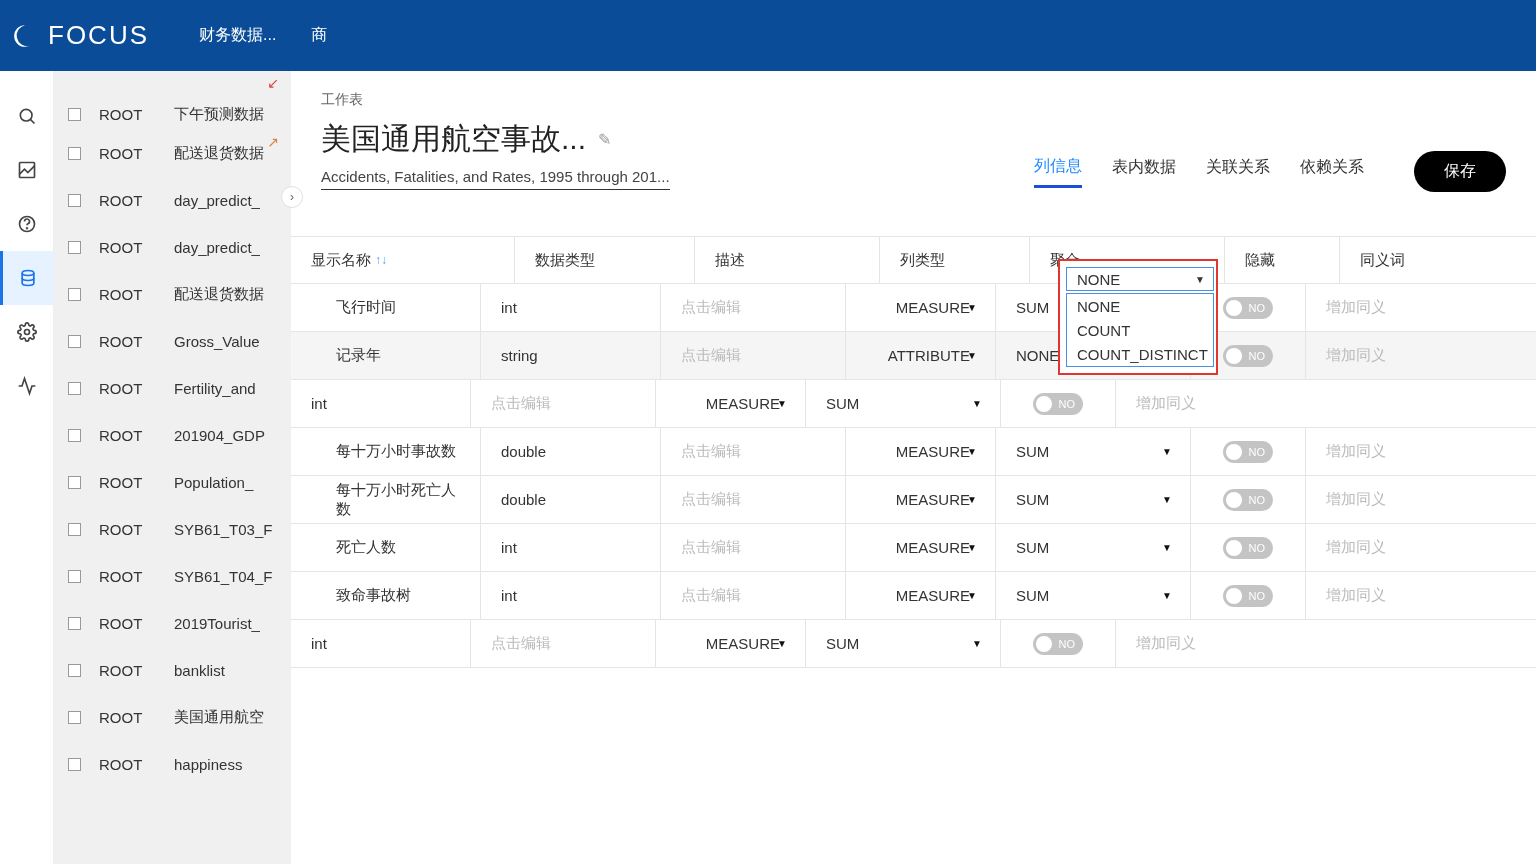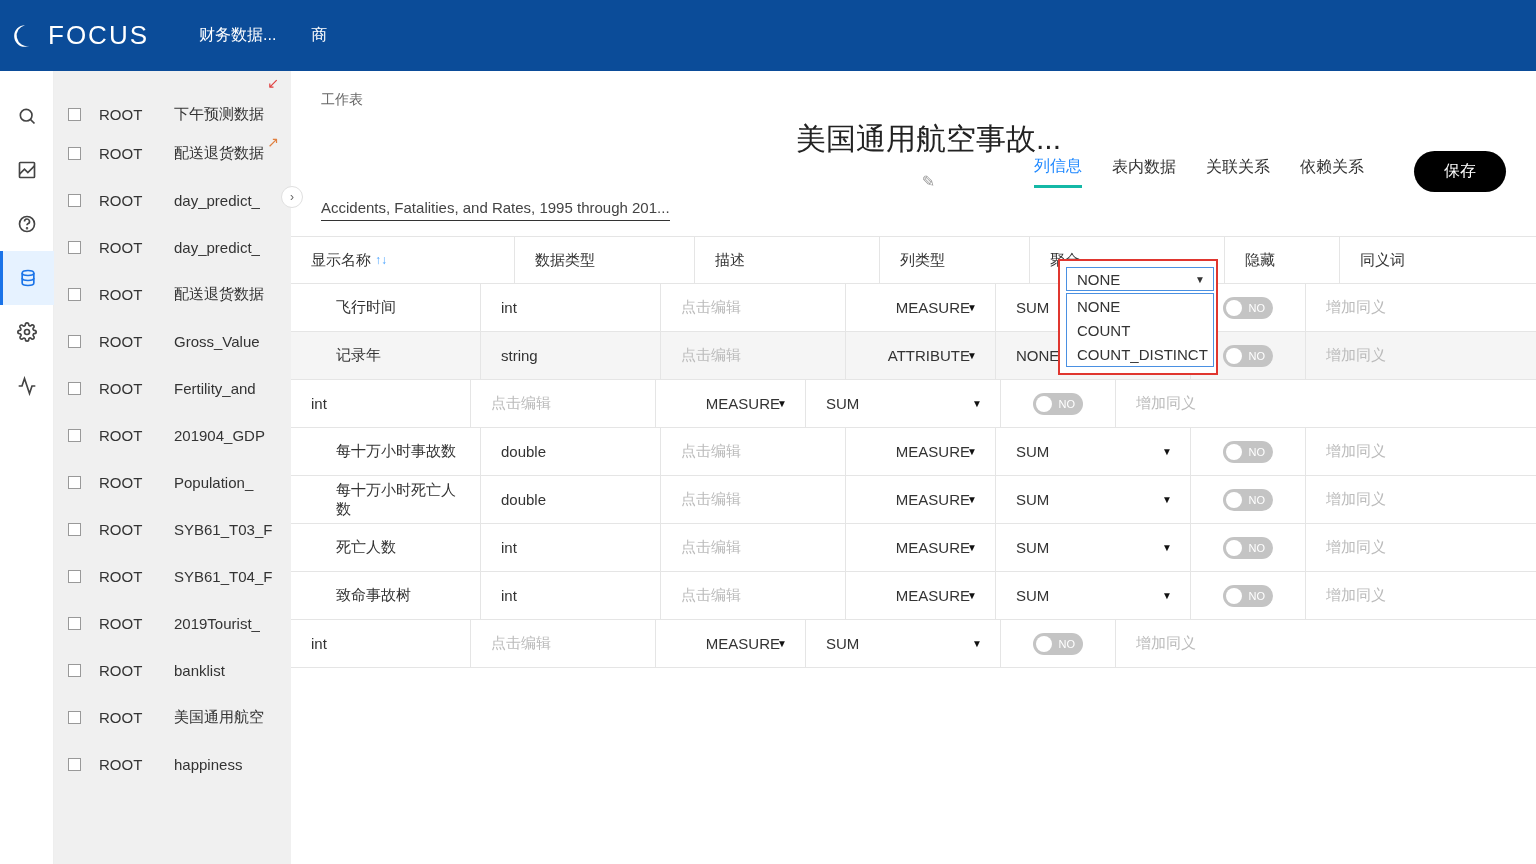--- a/index.html
+++ b/index.html
@@ -19,27 +19,27 @@
 .siderow .cb { position: absolute; left: 14px; width: 13px; height: 13px; border: 1px solid #999; background: #fff; }
 .siderow .owner { width: 75px; color: #333; }
 .siderow .name { color: #333; white-space: nowrap; }
 .siderow .link { position: absolute; right: 12px; top: 4px; font-size: 14px; }
 .siderow.first { padding-top: 28px; height: 59px; }
 
 .expander { position: absolute; left: 281px; top: 186px; width: 22px; height: 22px; border-radius: 50%; background: #fff; border: 1px solid #e0e0e0; display: flex; align-items: center; justify-content: center; font-size: 12px; color: #666; z-index: 5; }
 
 .main { position: absolute; left: 291px; top: 71px; right: 0; height: 793px; background: #fff; padding: 20px 0 0 30px; }
 .breadcrumb { font-size: 14px; color: #666; margin-bottom: 10px; }
-.title { font-size: 30px; color: #222; font-weight: 400; margin-bottom: 8px; display: flex; align-items: center; gap: 12px; flex-direction: column; }
+.title { font-size: 30px; color: #222; font-weight: 400; margin-bottom: 8px; display: flex; align-items: center; gap: 12px; }
 .title .editicon { font-size: 16px; color: #999; }
 .subtitle { font-size: 15px; color: #444; border-bottom: 1px solid #333; display: inline-block; padding-bottom: 4px; }
 
 .righttop { position: absolute; right: 30px; top: 80px; display: flex; align-items: center; gap: 30px; }
 .tab { font-size: 16px; color: #333; padding-bottom: 8px; cursor: pointer; }
-.tab.active { color: #1e88ff; border-bottom: 3px solid #14b8a6; }
+.tab.active { color: #1e88ff; border-bottom: 3px solid #1d4ed8; }
 .savebtn { background: #000000; color: #fff; padding: 10px 30px; border-radius: 22px; font-size: 16px; border: none; margin-left: 20px; }
 
 .grid { position: absolute; left: 0; top: 165px; right: 0; }
 .gridhead { display: flex; height: 48px; border-top: 1px solid #e5e5e5; border-bottom: 1px solid #e5e5e5; background: #fff; }
 .gridrow { display: flex; height: 48px; border-bottom: 1px solid #e5e5e5; align-items: center; }
 .gridrow.sel { background: #f5f5f5; }
 .cell { border-right: 1px solid #e5e5e5; height: 100%; display: flex; align-items: center; padding: 0 20px; font-size: 15px; color: #333; }
 .c1 { width: 190px; padding-left: 45px; } 
 .c1h { width: 224px; padding-left: 20px; }
 .c2 { width: 180px; }

